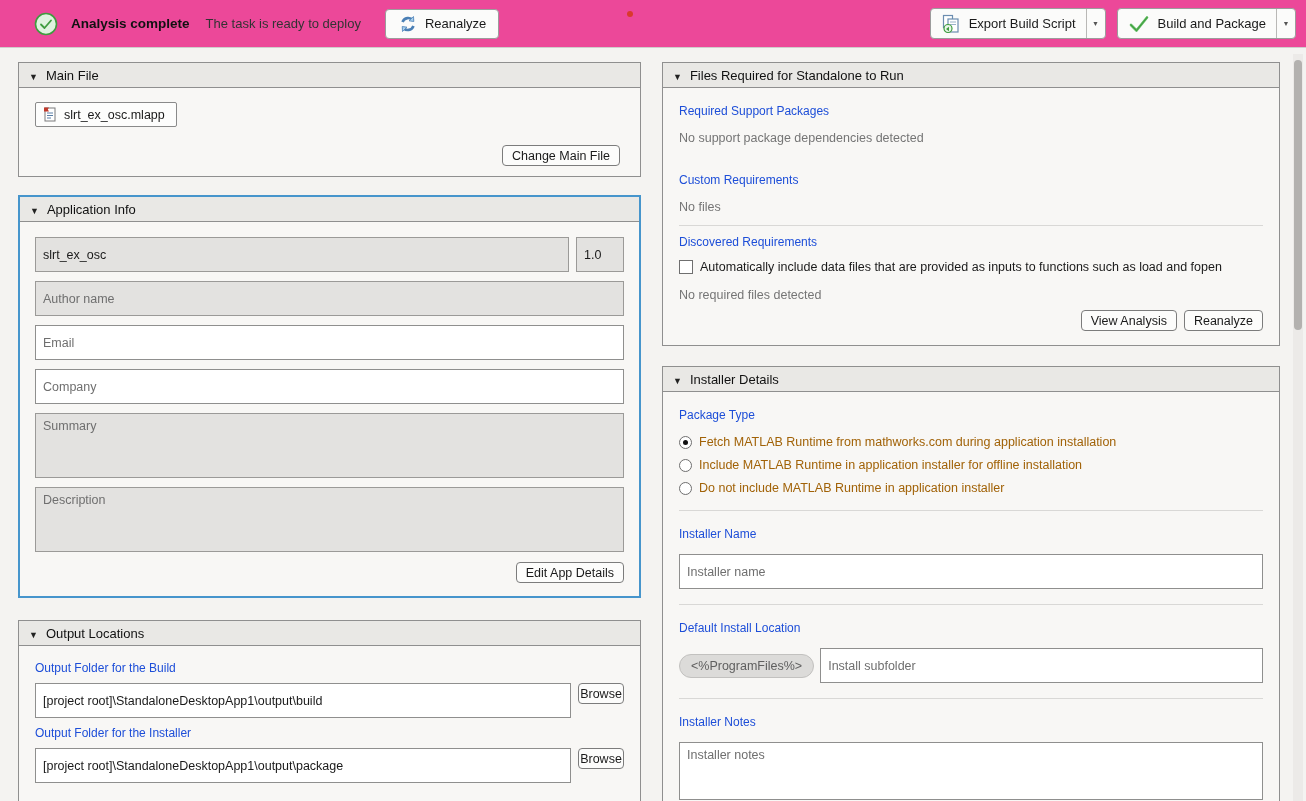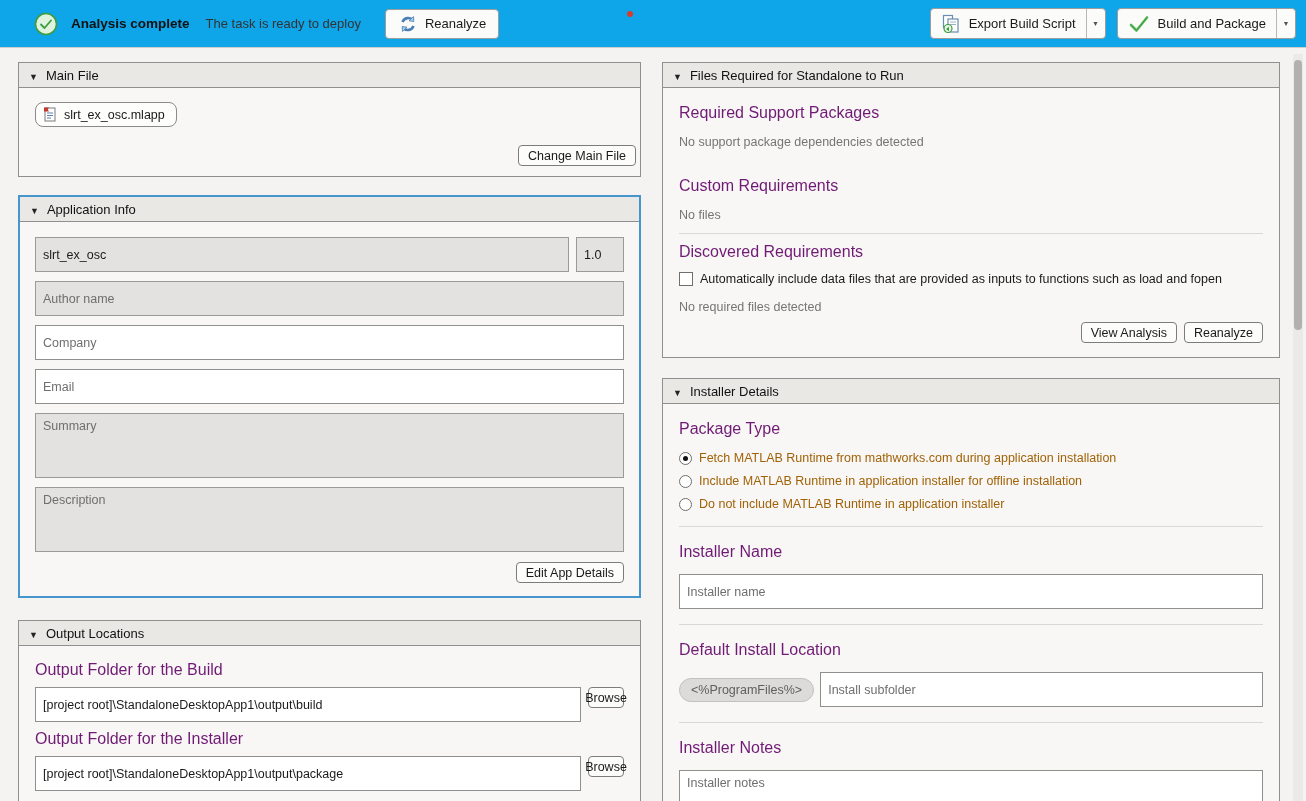--- a/index.html
+++ b/index.html
@@ -5,21 +5,21 @@
   * { margin:0; padding:0; box-sizing:border-box; }
   html,body { width:1306px; height:801px; overflow:hidden; }
   body {
     font-family:"Liberation Sans", sans-serif;
     font-size:12.5px; color:#1a1a1a;
     background:#f4f3f1;
   }
 
   
   .toolbar {
-    position:relative; height:48px; background:#0ea5e9;
+    position:relative; height:48px; background:#ec4899;
     border-bottom:1px solid #cfcecc;
     display:flex; align-items:center; padding:0 10px 0 34px;
   }
   .status-icon { width:24px; height:24px; flex:0 0 auto; }
   .status-title { font-weight:bold; font-size:13.5px; margin-left:13px; color:#111; }
   .status-sub { margin-left:16px; font-size:13px; color:#333; }
   .tb-btn {
     display:inline-flex; align-items:center; gap:7px;
     height:30px; padding:0 12px; margin-left:24px;
     background:#fbfbfa; border:1px solid #9c9c9c; border-radius:4px;
@@ -66,48 +66,48 @@
   textarea.inp-gray { background:#e3e2e0; }
 
   .btn {
     display:inline-flex; align-items:center; justify-content:center;
     height:21px; padding:0 9px; background:#fcfcfb;
     border:1px solid #7c7c7c; border-radius:4px;
     font-size:12.5px; color:#1a1a1a; cursor:pointer; white-space:nowrap;
   }
   .row-right { display:flex; justify-content:flex-end; gap:7px; }
 
-  .lbl { color:#701a75; font-size:16px; }
+  .lbl { color:#1d4ed8; font-size:12px; }
   .muted { color:#757575; font-size:12.5px; }
   .divider { border-top:1px solid #d9d8d6; }
 
   
   .mainfile-body { padding:14px 16px 12px; height:88px; position:relative; }
   .file-chip {
     display:inline-flex; align-items:center; gap:6px;
-    border:1px solid #8a8a8a; border-radius:8px; background:#fdfdfc;
+    border:1px solid #8a8a8a; border-radius:2px; background:#fdfdfc;
     padding:3px 11px 3px 6px; font-size:12.5px; cursor:pointer;
   }
-  .mainfile-body .row-right { position:absolute; right:4px; bottom:10px; }
+  .mainfile-body .row-right { position:absolute; right:20px; bottom:10px; }
 
   
   .appinfo-body { padding:15px 15px 13px; display:flex; flex-direction:column; }
   .appname-row { display:flex; gap:7px; }
   .appname-row input:first-child { flex:1; }
   .ver-inp { width:48px; }
   .appinfo-body > * { margin-bottom:9px; }
   .ta { height:65px; }
   .appinfo-body .row-right { margin-bottom:0; margin-top:1px; }
 
   
   .out-body { padding:15px 16px 17px; }
   .out-body .lbl { display:block; margin-bottom:8px; }
   .path-row { display:flex; gap:7px; margin-bottom:8px; }
   .path-row input { flex:1; }
-  .path-row .btn { width:36px; }
+  .path-row .btn { width:46px; }
 
   
   .exec-body { padding:17px 16px; }
 
   
   .files-body { padding:16px 16px 14px; }
   .files-body .lbl { display:block; margin-bottom:13px; }
   .files-body .muted { display:block; margin-bottom:28px; }
   .cb-row { display:flex; align-items:center; gap:7px; margin:11px 0 14px; }
   .checkbox { width:14px; height:14px; border:1px solid #6f6f6f; background:#fff; flex:0 0 auto; cursor:pointer; }
@@ -219,22 +219,22 @@
       <div class="sec-h">
         <span class="sec-caret"></span>
         <span>Application Info</span>
       </div>
       <div class="appinfo-body">
         <div class="appname-row">
           <input class="inp-gray" value="slrt_ex_osc" style="">
           <input class="inp-gray ver-inp" value="1.0" style="">
         </div>
         <input class="inp-gray" placeholder="Author name" style="">
+        <input placeholder="Email" style="">
         <input placeholder="Company" style="">
-        <input placeholder="Email" style="">
         <textarea class="inp-gray ta" placeholder="Summary" style=""></textarea>
         <textarea class="inp-gray ta" placeholder="Description" style=""></textarea>
         <div class="row-right">
           <button class="btn">Edit App Details</button>
         </div>
       </div>
     </div>
 
     <div class="sec" style="margin-top:22px;">
       <div class="sec-h">

